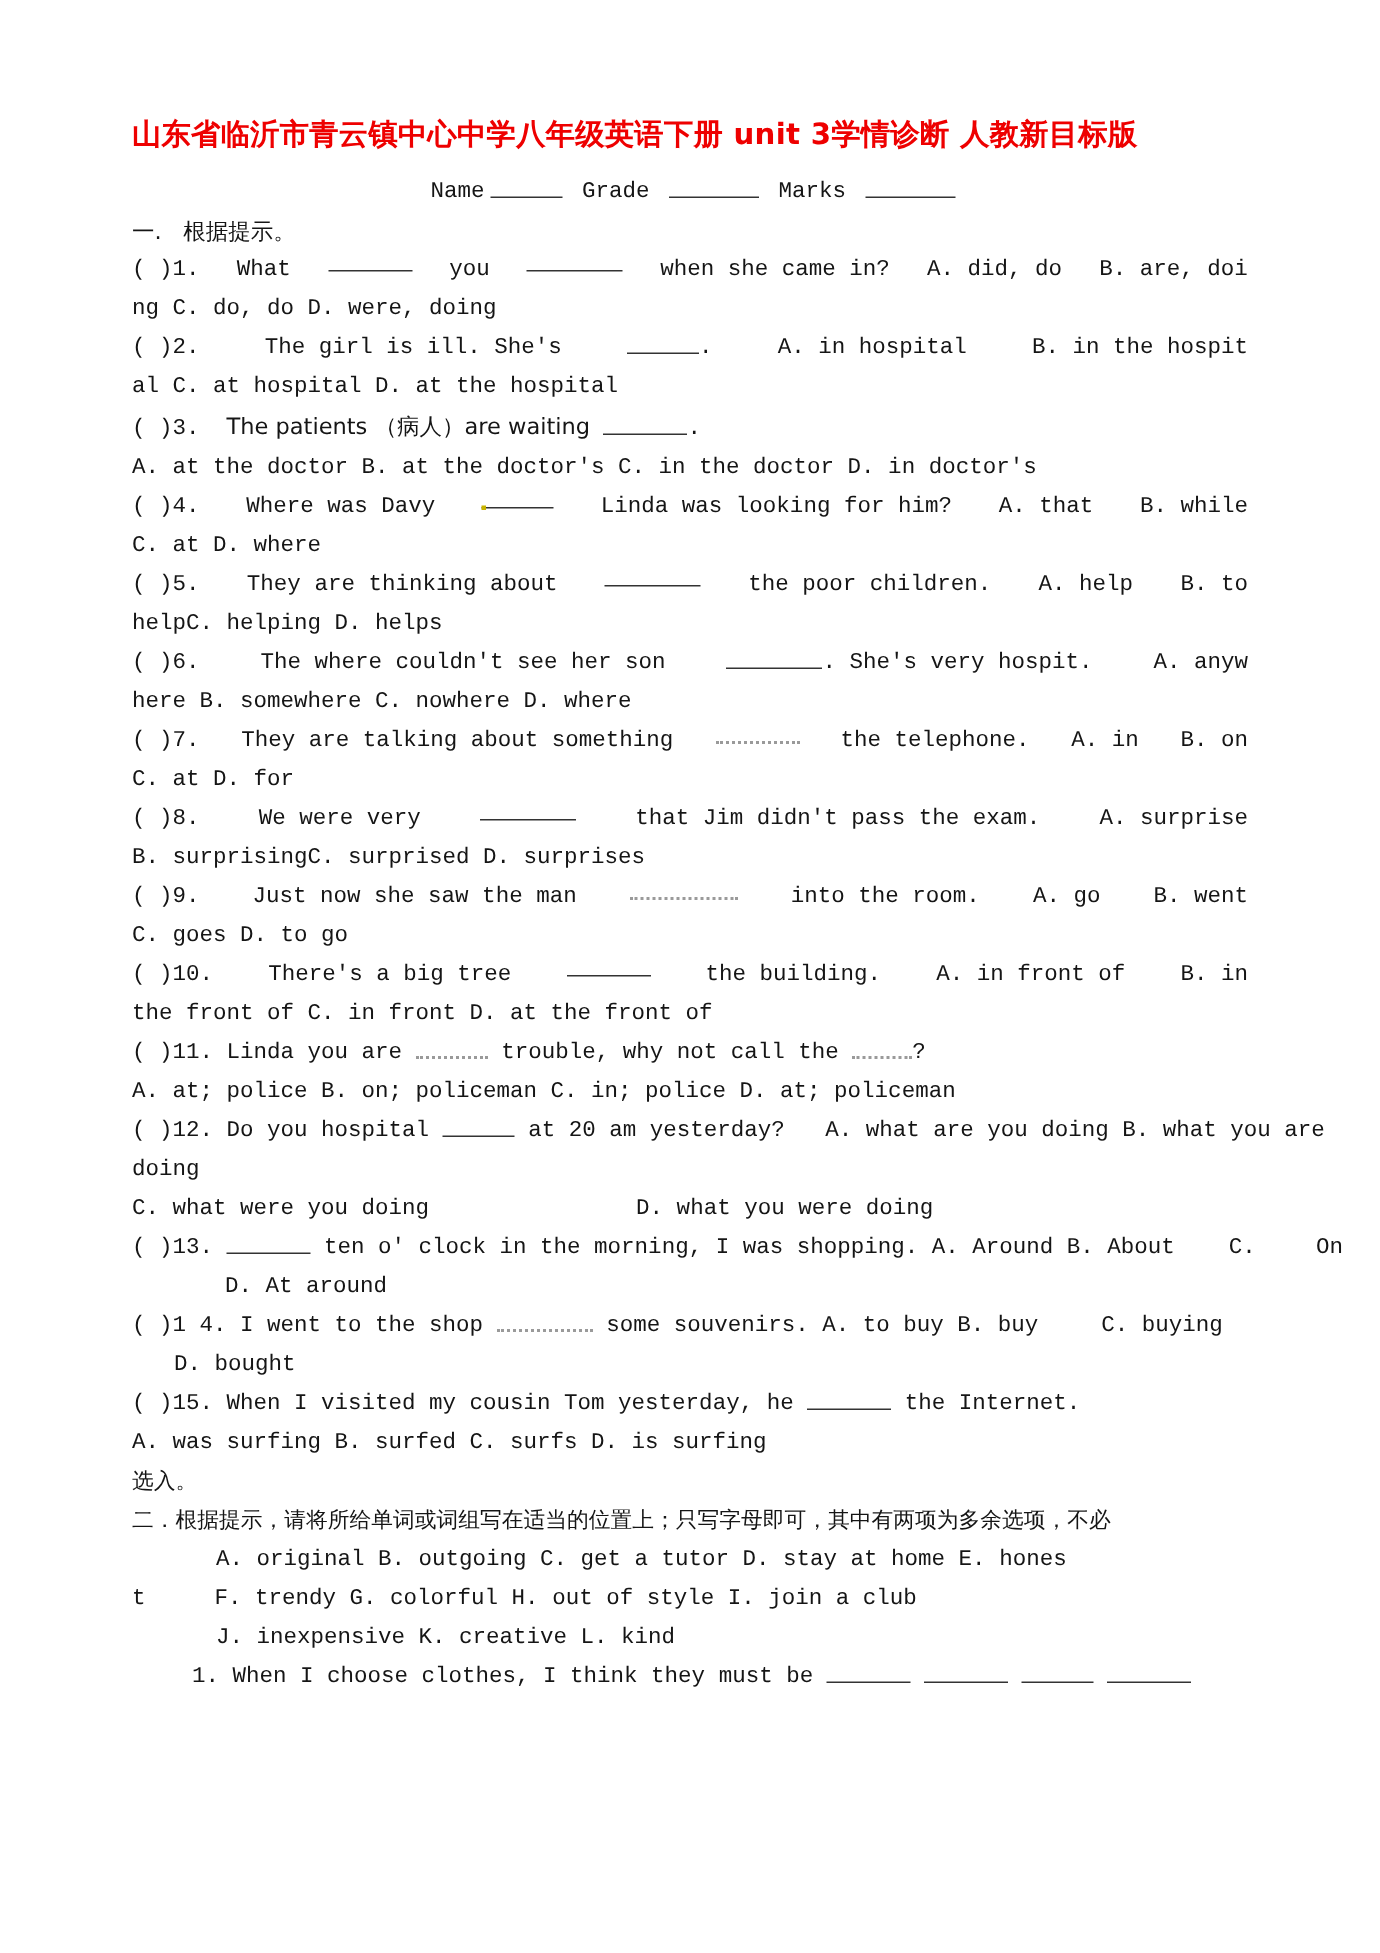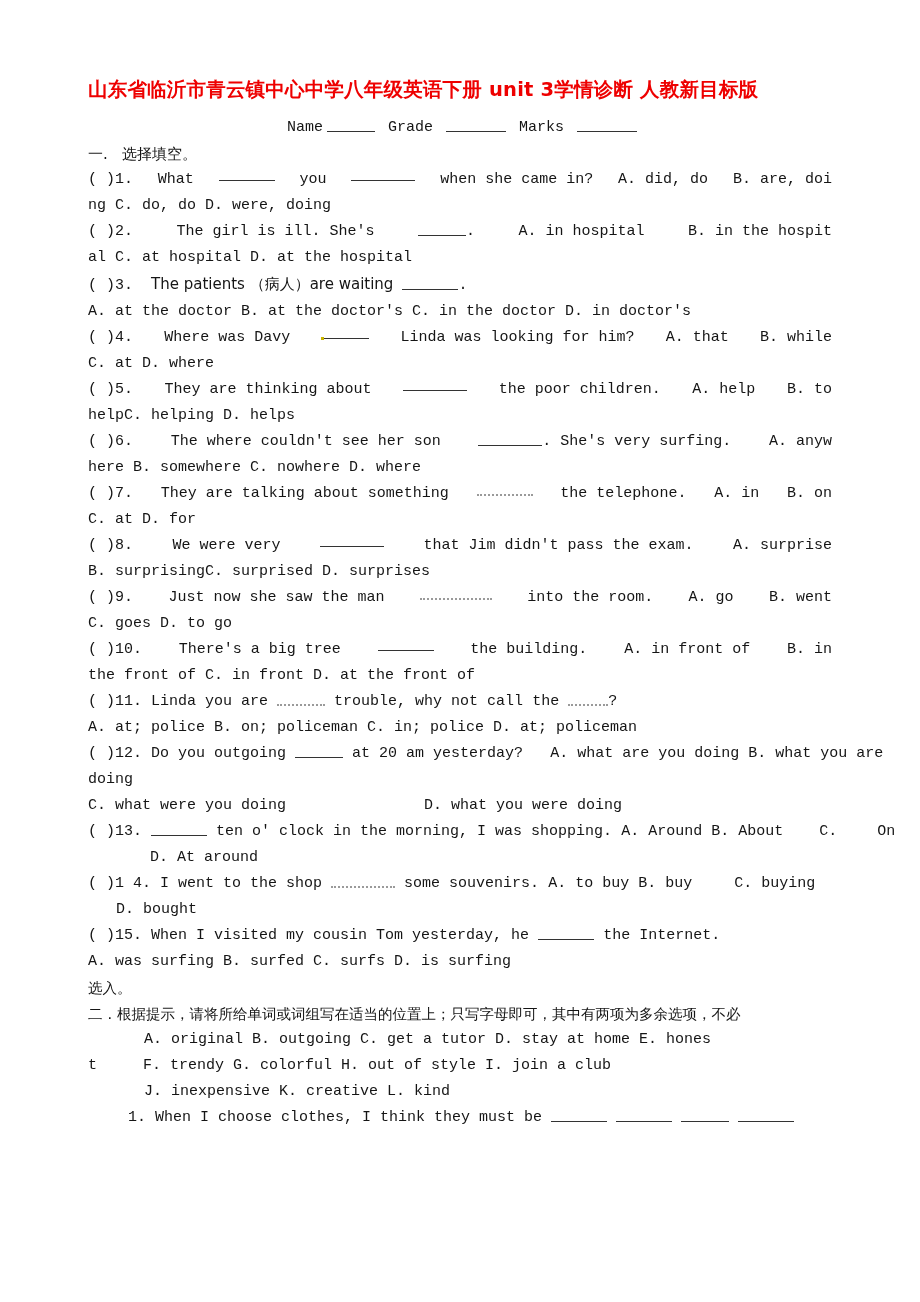--- a/index.html
+++ b/index.html
@@ -128,21 +128,21 @@
 
     <h1 class="doc-title">山东省临沂市青云镇中心中学八年级英语下册 unit 3学情诊断 人教新目标版</h1>
 
     <div class="namebar">
       <span class="fld">Name</span><span class="blank-s b48"></span>
       <span class="fld">Grade</span> <span class="blank-s b60"></span>
       <span class="fld">Marks</span> <span class="blank-s b60"></span>
     </div>
 
     <div class="sec-head">
-      <span class="num">一.</span>&nbsp;&nbsp;&nbsp;<span>选择填空。</span>
+      <span class="num">一.</span>&nbsp;&nbsp;&nbsp;<span>根据提示。</span>
     </div>
 
     <div class="line">
       <span class="just">
         <span>(   )1.</span>
         <span>What</span>
         <span class="blank-s b56"></span>
         <span>you</span>
         <span class="blank-s b64"></span>
         <span>when she came in?</span>
@@ -191,21 +191,21 @@
         <span>A. help</span>
         <span>B. to</span>
       </span>
     </div>
     <div class="line flow">helpC. helping   D. helps</div>
 
     <div class="line">
       <span class="just">
         <span>(   )6.</span>
         <span>The where couldn't see her son</span>
-        <span><span class="blank-s b64"></span><span>. She's very surfing.</span></span>
+        <span><span class="blank-s b64"></span><span>. She's very hospit.</span></span>
         <span>A. anyw</span>
       </span>
     </div>
     <div class="line flow">here    B. somewhere   C. nowhere     D. where</div>
 
     <div class="line">
       <span class="just">
         <span>(   )7.</span>
         <span>They are talking about something</span>
         <span class="blank-wavy b56"></span>
@@ -255,21 +255,21 @@
       <span>(   )11.</span>
       <span>Linda you are</span>
       <span class="blank-wavy b48"></span>
       <span>trouble, why not call the</span>
       <span class="blank-wavy b40"></span><span>?</span>
     </div>
     <div class="line flow">A. at; police      B. on; policeman     C. in; police      D. at; policeman</div>
 
     <div class="line flow">
       <span>(   )12.</span>
-      <span>Do you outgoing</span>
+      <span>Do you hospital</span>
       <span class="blank-s b48"></span>
       <span>at 20 am yesterday?</span>&nbsp;&nbsp;
       <span>A. what are you doing B. what you are</span>
     </div>
     <div class="line flow">doing</div>
     <div class="line flow">
       <span>C. what were you doing</span>
       <span style="display:inline-block;width:120px"></span>
       <span>D. what you were doing</span>
     </div>

